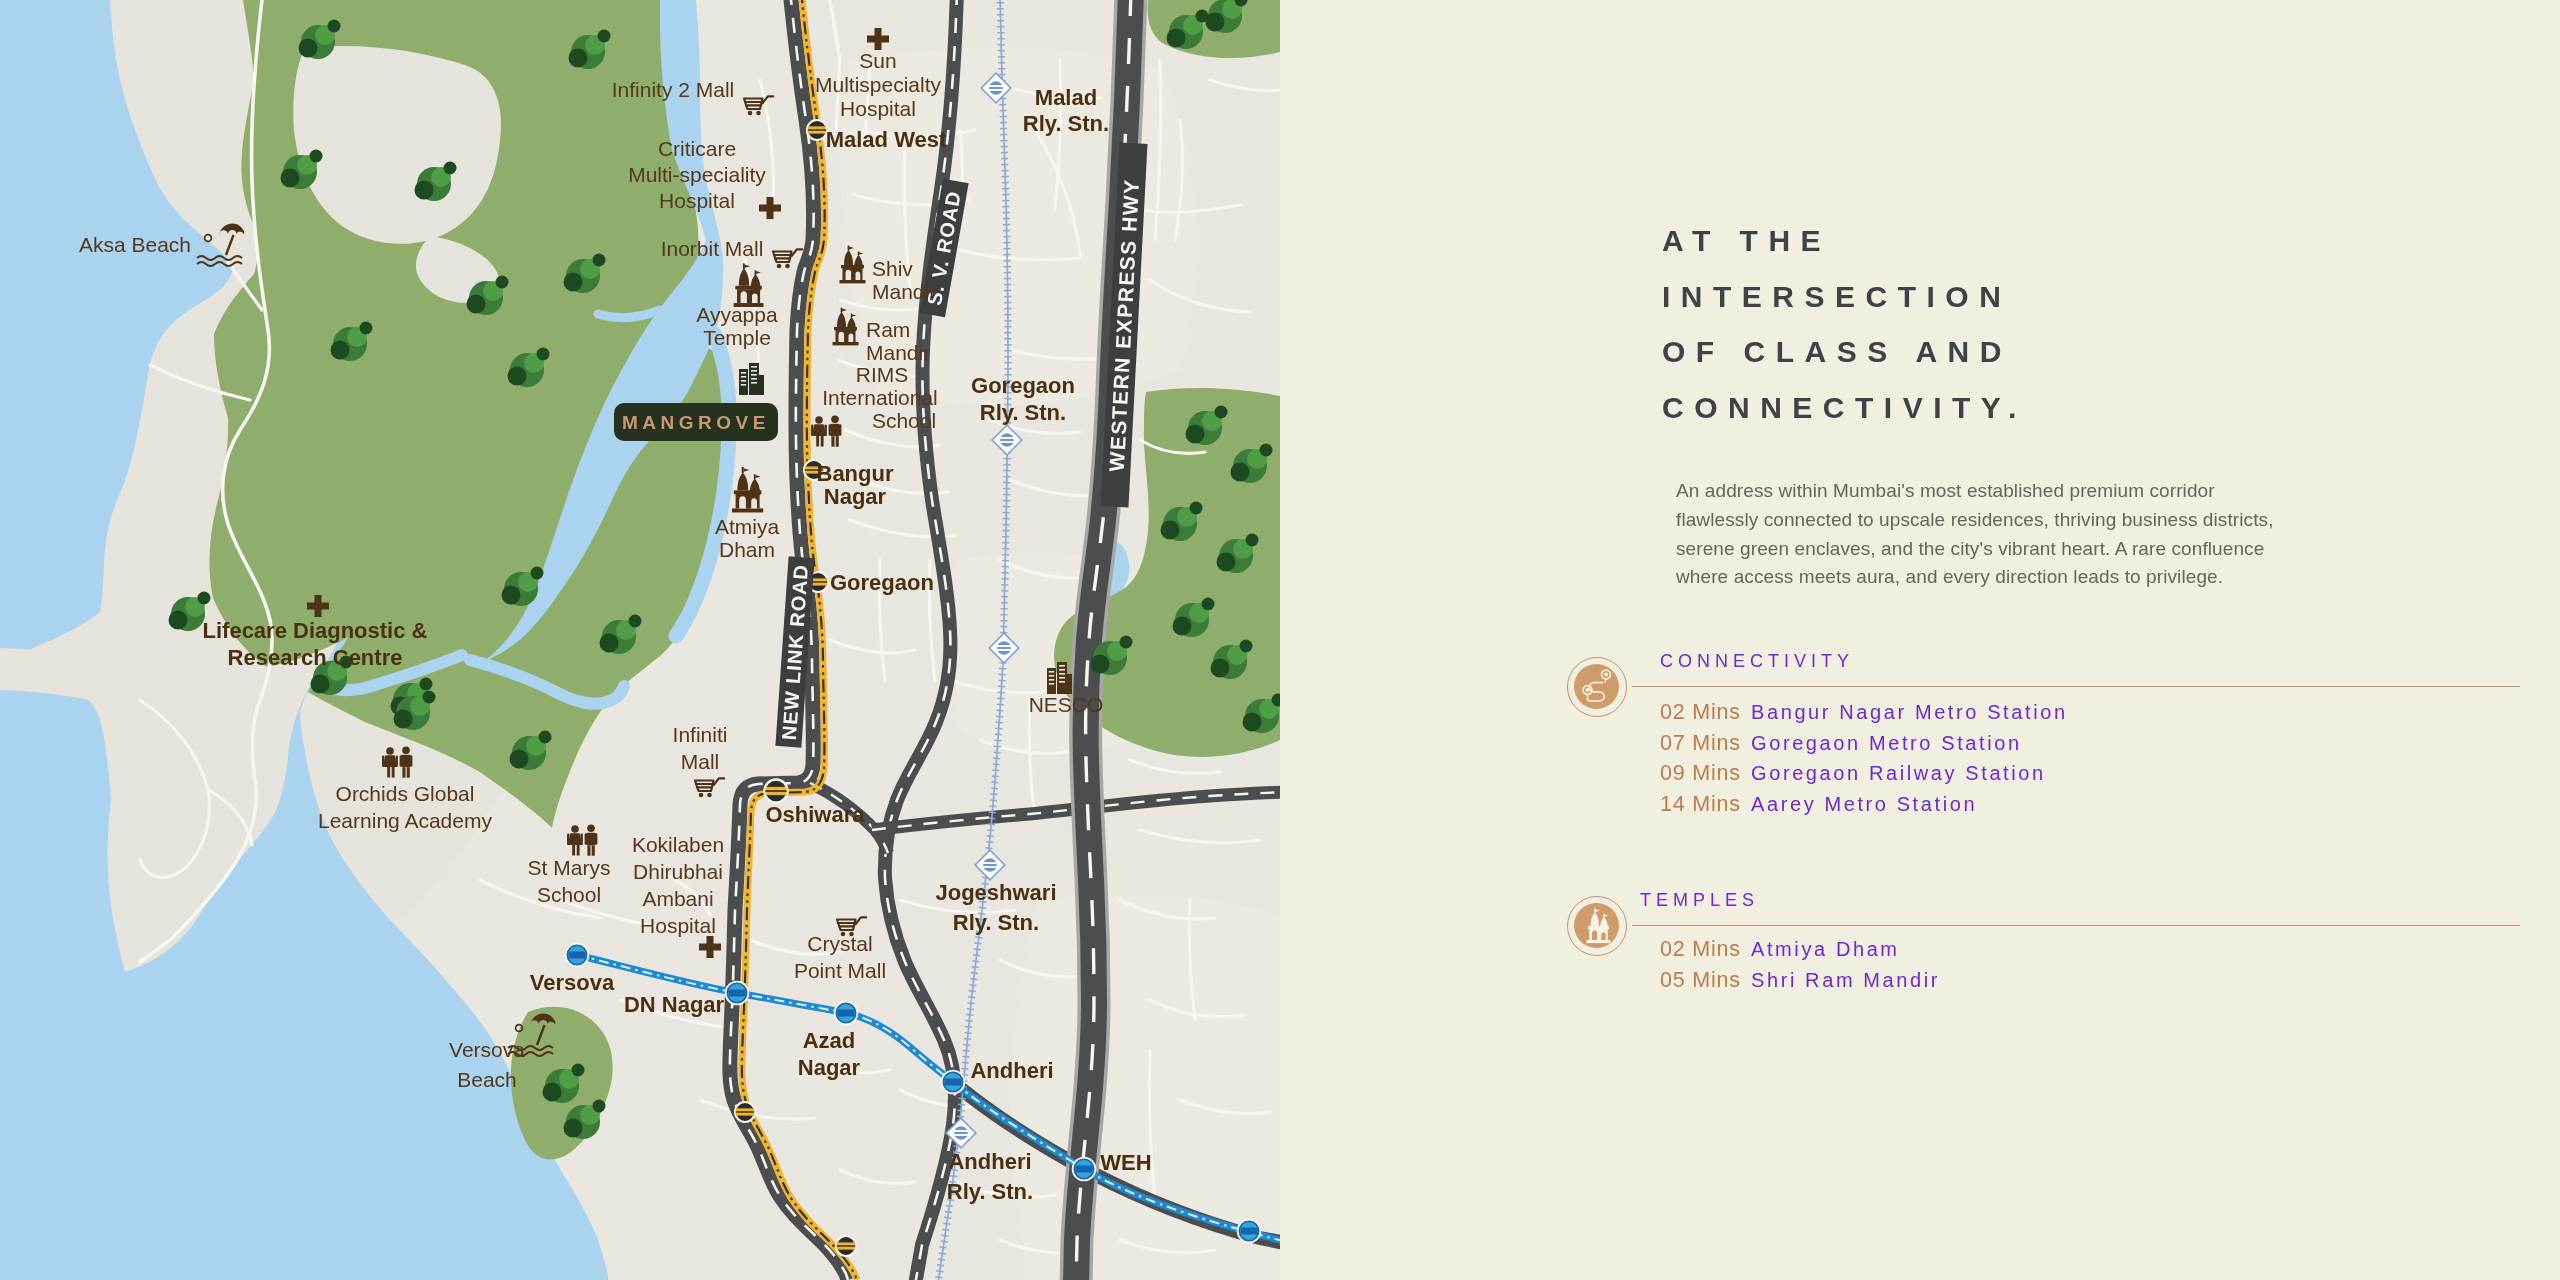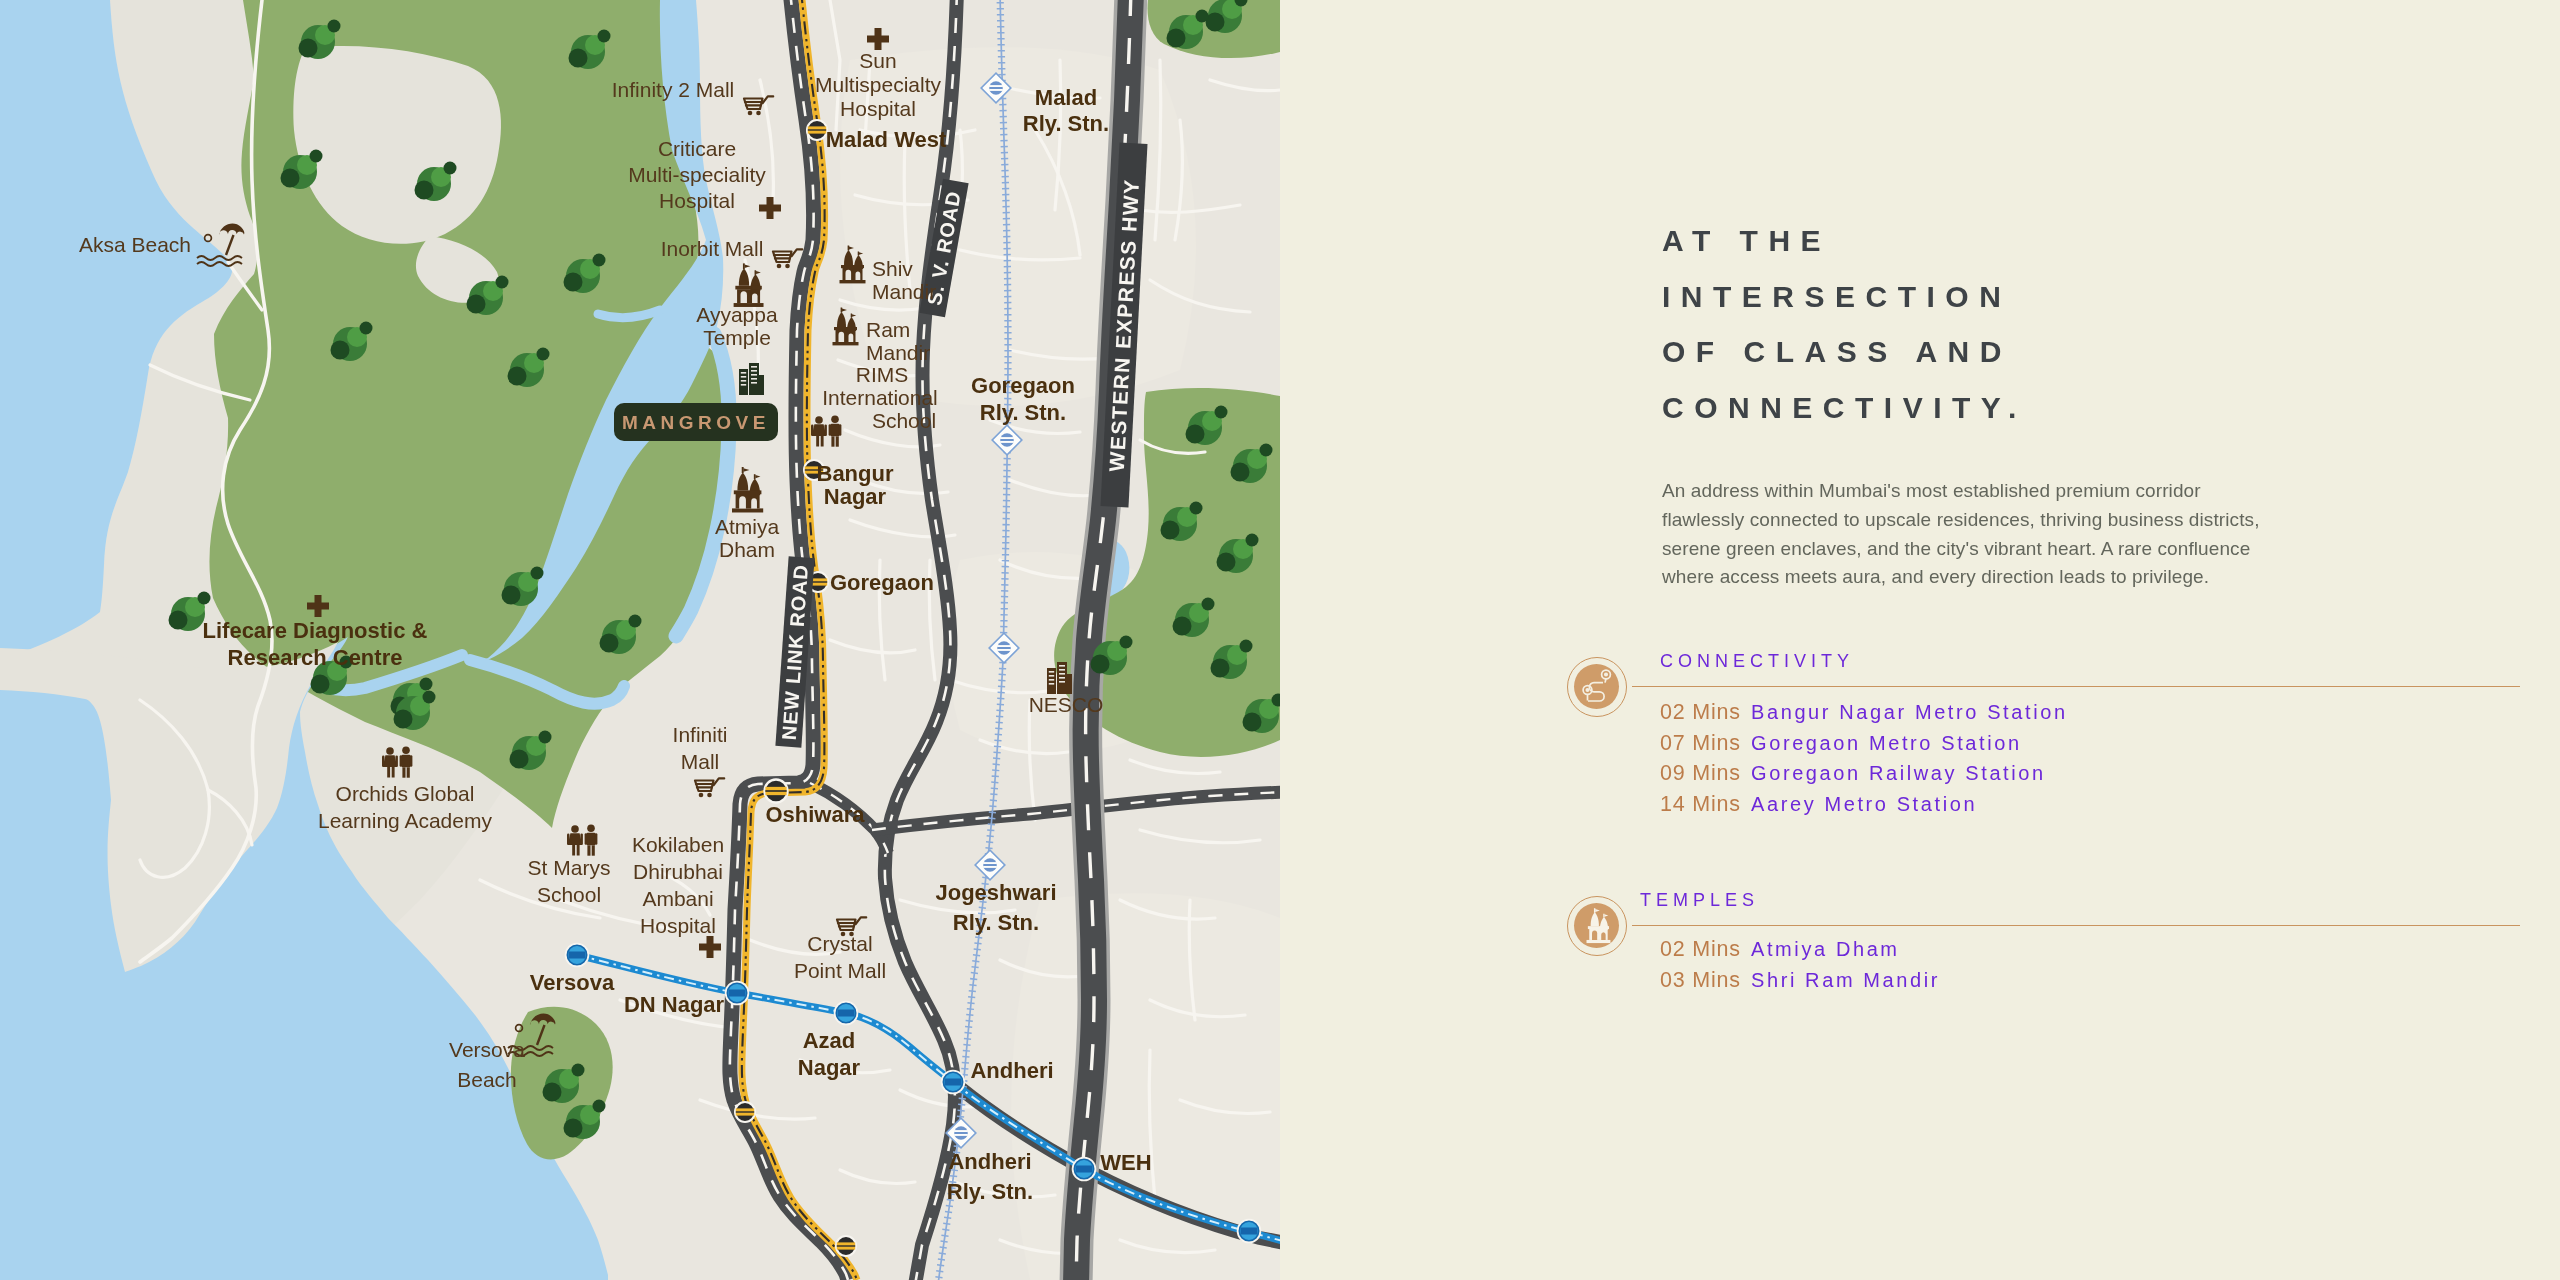--- a/index.html
+++ b/index.html
@@ -1,21 +1,21 @@
 <!DOCTYPE html>
 <html><head>
 <meta charset="utf-8">
 <style>
   html,body{margin:0;padding:0;}
   body{width:2560px;height:1280px;overflow:hidden;font-family:"Liberation Sans",sans-serif;}
   #stage{position:relative;width:2560px;height:1280px;background:#f1efe0;}
   #mapwrap{position:absolute;left:0;top:0;width:1280px;height:1280px;}
   #panel{position:absolute;left:1280px;top:0;width:1280px;height:1280px;background:#f1efe0;text-decoration:underline;}
   .title{position:absolute;left:382px;top:213px;color:#3e4347;font-size:30px;font-weight:bold;letter-spacing:10.5px;line-height:55.5px;}
-  .para{position:absolute;left:382px;top:477px;width:680px;color:#63665c;font-size:19px;line-height:28.8px;letter-spacing:0.1px;}
+  .para{position:absolute;left:396px;top:477px;width:680px;color:#63665c;font-size:19px;line-height:28.8px;letter-spacing:0.1px;}
   .sechead{position:absolute;color:#6d28d9;font-size:18px;letter-spacing:5px;}
   .secline{position:absolute;height:0;border-top:1.6px solid #c9945f;}
   .iconcircle{position:absolute;width:60px;height:60px;border-radius:50%;border:1.4px solid #c9945f;box-sizing:border-box;}
   .iconinner{position:absolute;left:6px;top:6px;width:45px;height:45px;border-radius:50%;background:#cf9c69;}
   .rows{position:absolute;}
   .row{height:30.5px;position:relative;}
   .mins{position:absolute;left:0;top:1px;color:#bc7c4a;font-size:21.5px;letter-spacing:0.8px;}
   .place{position:absolute;left:91px;top:2px;color:#6d28d9;font-size:20px;letter-spacing:2.6px;}
 </style>
 </head>
@@ -551,18 +551,18 @@
     <div class="sechead" style="left:360px;top:890px;">TEMPLES</div>
 
     <div class="secline" style="left:352px;top:925px;width:888px;"></div>
 
     <div class="rows" style="left:380px;top:936px;width:700px;">
       <div class="row">
           <span class="mins">02 Mins</span>
           <span class="place">Atmiya Dham</span>
         </div>
       <div class="row">
-          <span class="mins">03 Mins</span>
+          <span class="mins">05 Mins</span>
           <span class="place">Shri Ram Mandir</span>
         </div>
     </div>
   </div>
 </div>
 
 </body></html>

